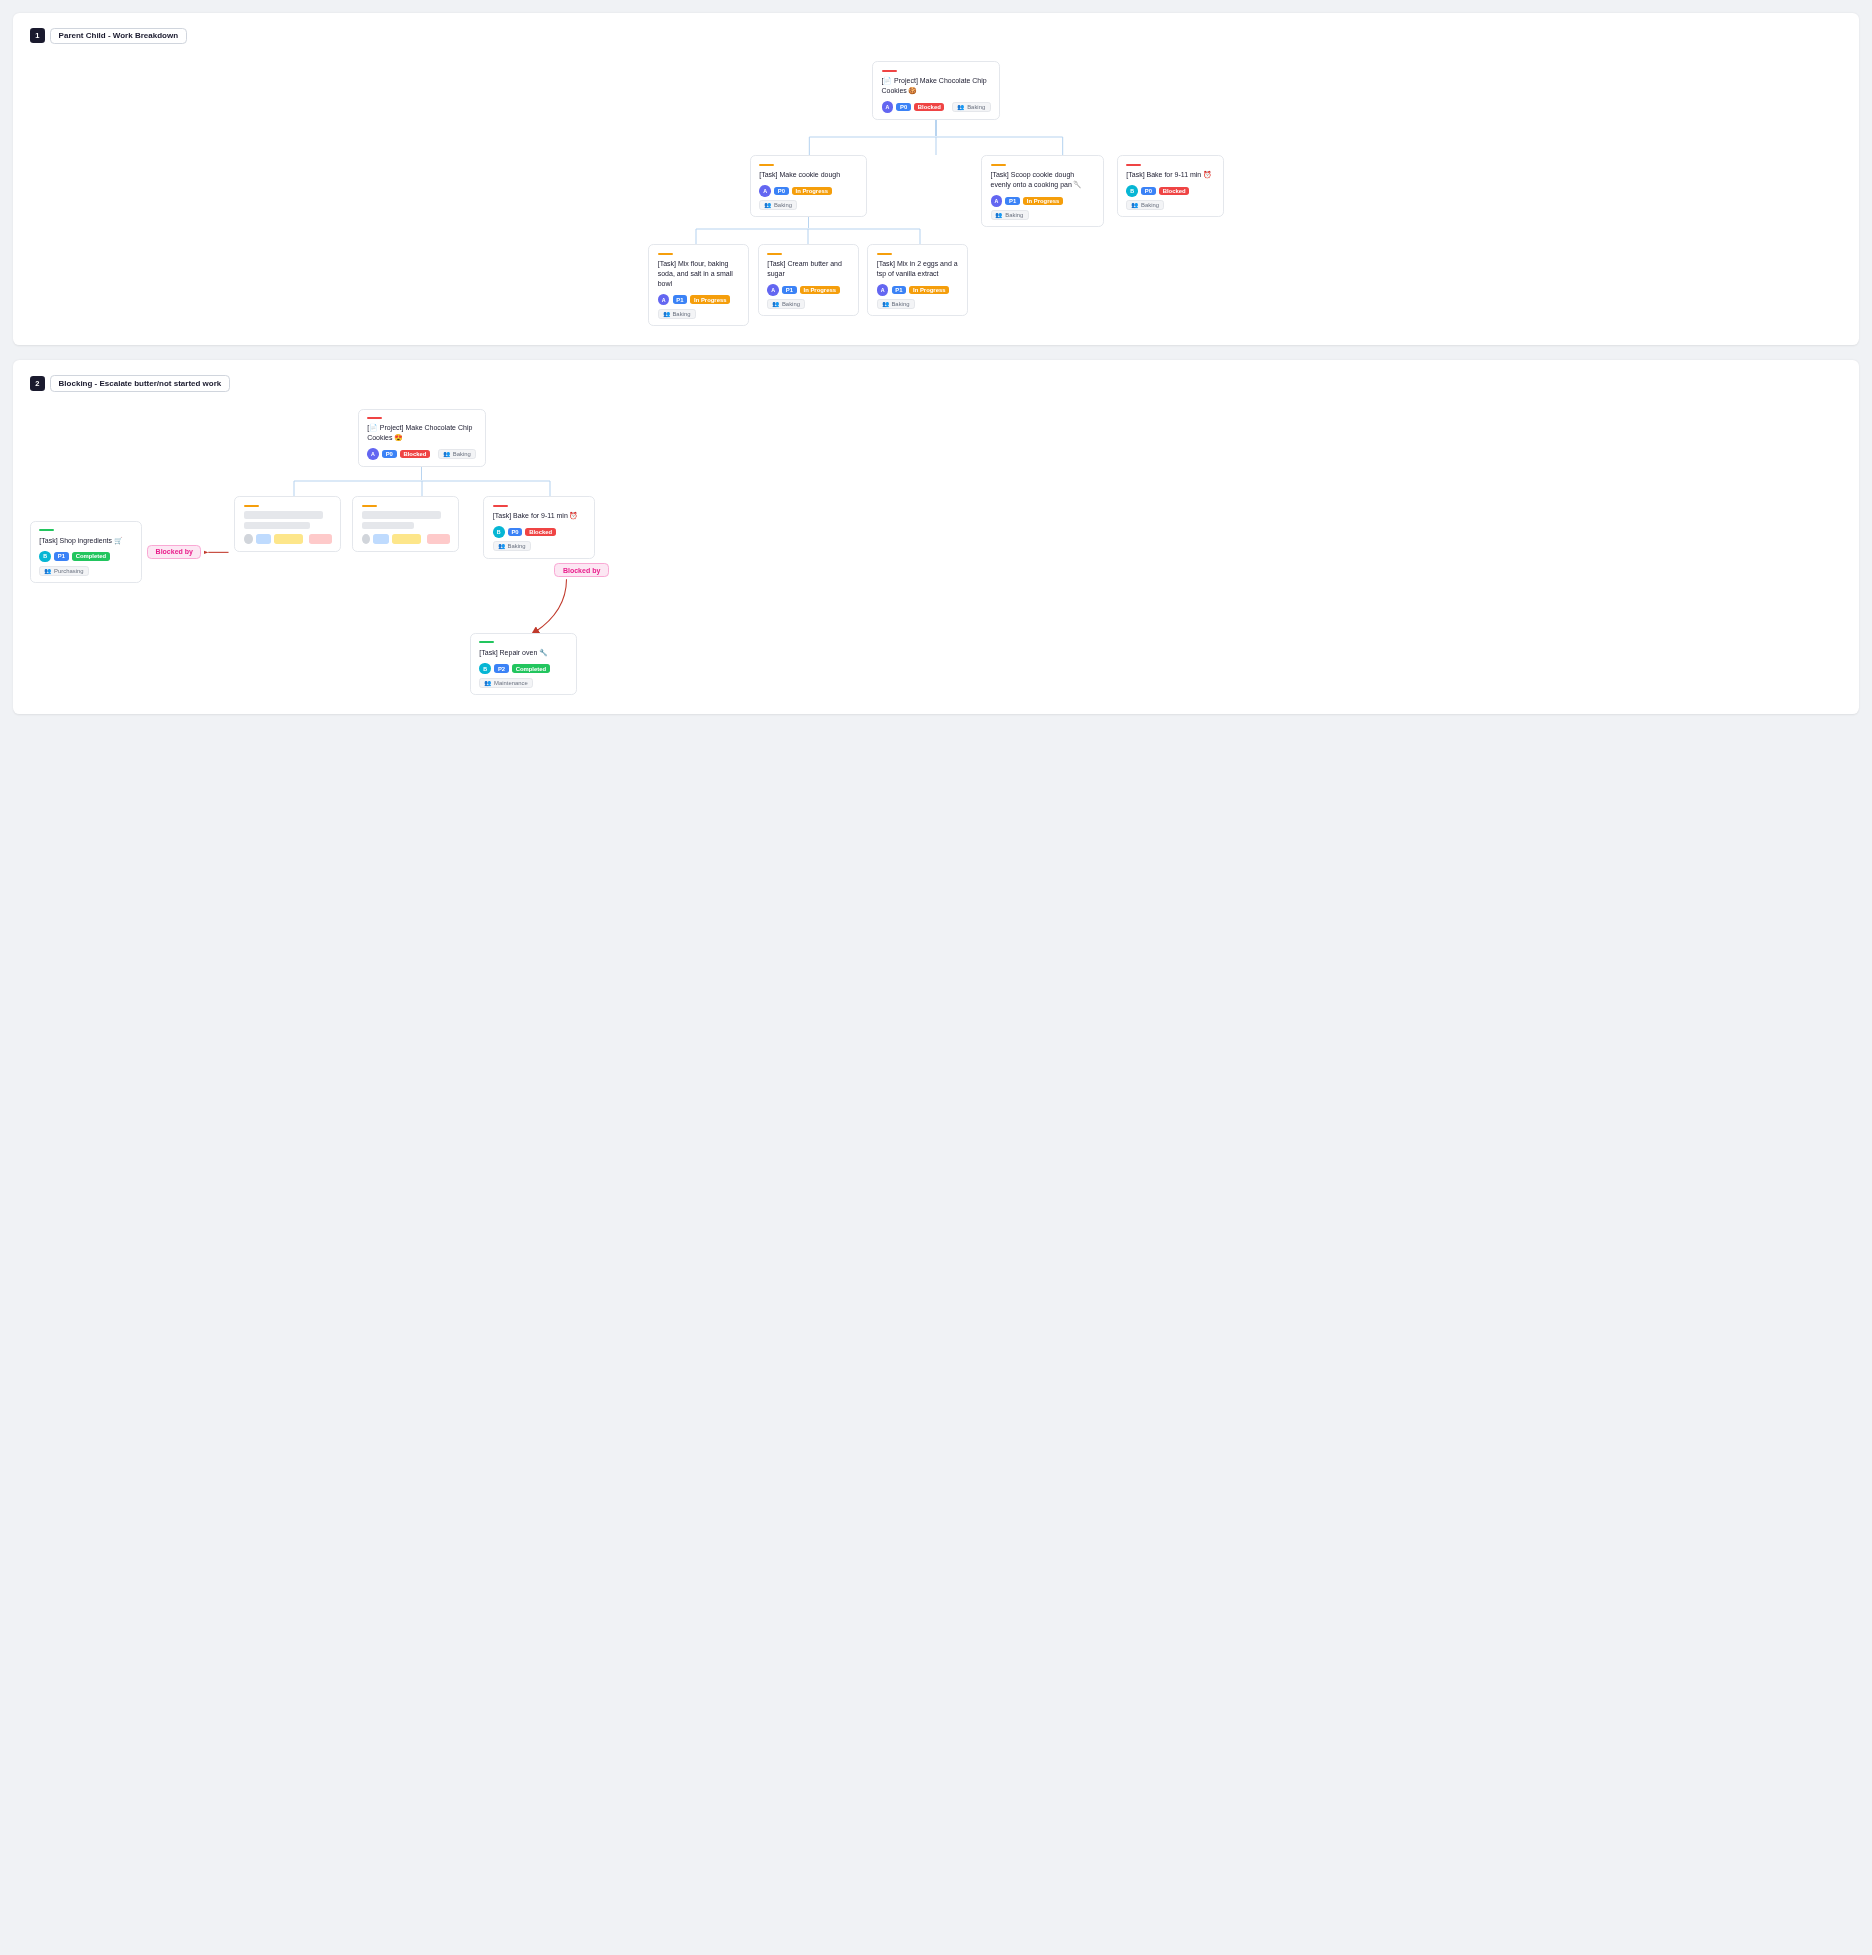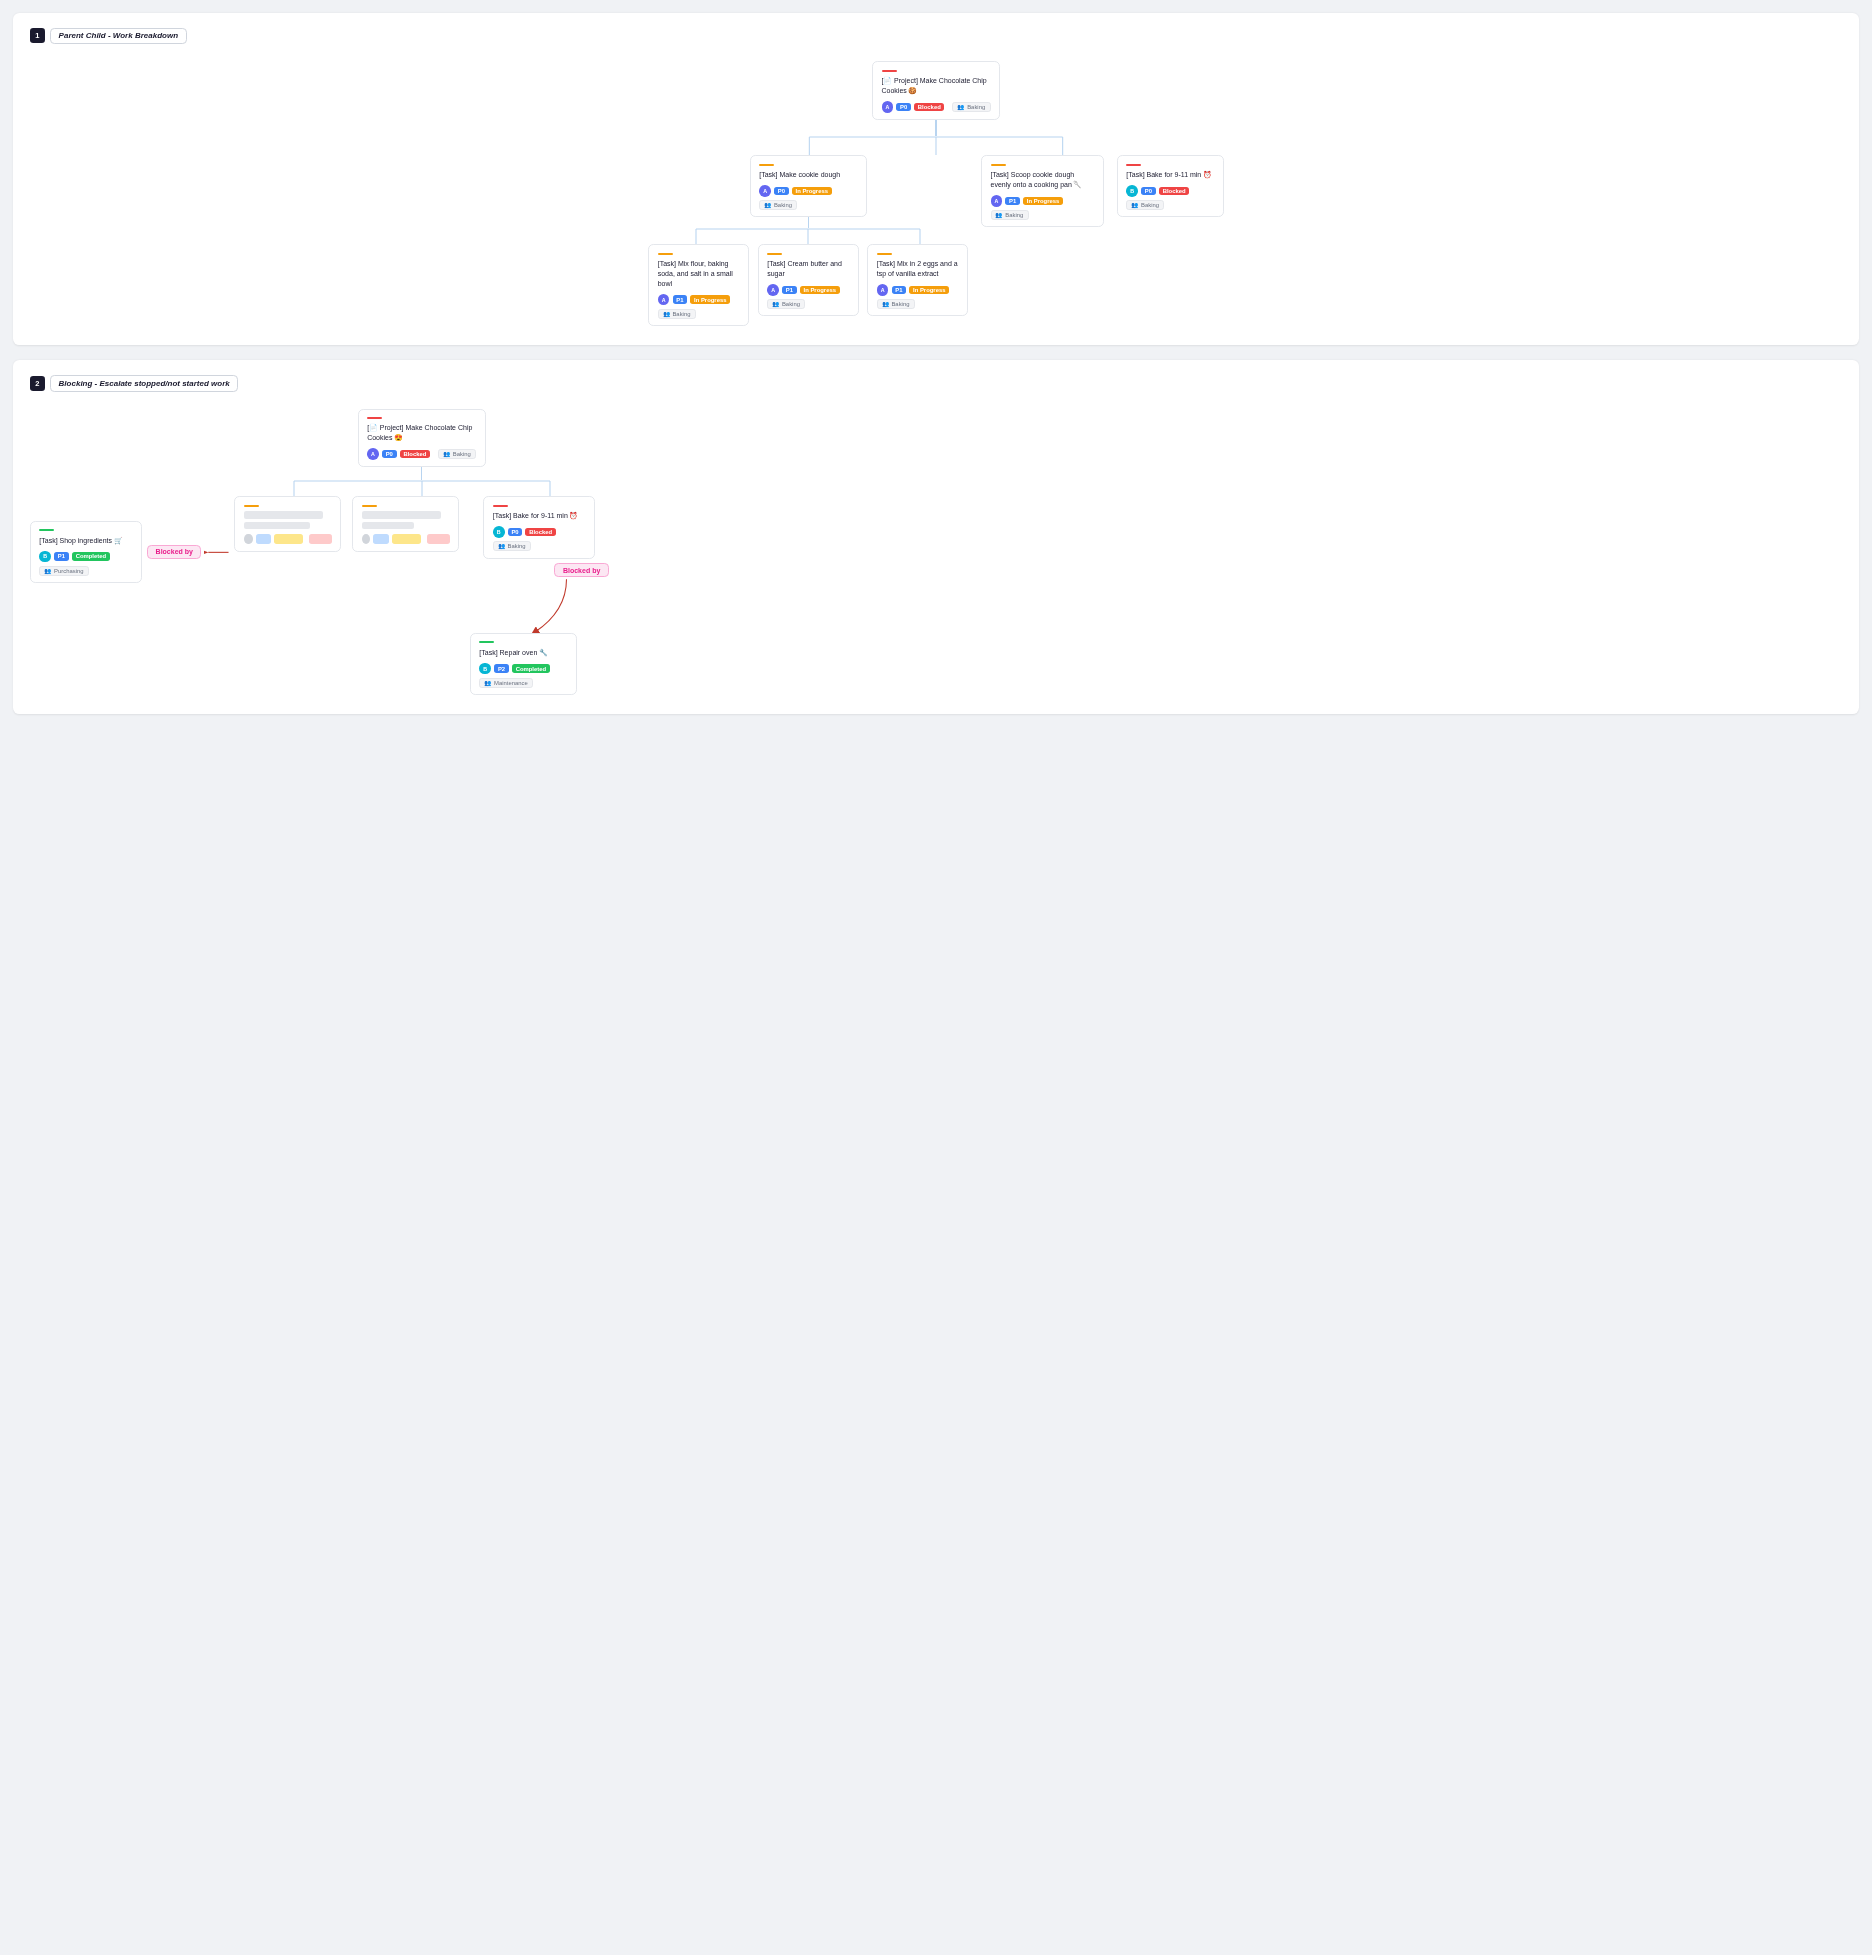--- a/index.html
+++ b/index.html
@@ -41,21 +41,20 @@
       flex-shrink: 0;
     }
 
     .section-title {
       font-size: 8px;
       font-weight: 600;
       color: #1a1a2e;
       border: 0.8px solid #d0d5dd;
       border-radius: 4.3px;
       padding: 2.7px 7.5px;
-      font-style: italic;
     }
 
     
     .card {
       background: #fff;
       border: 0.8px solid #e4e7ec;
       border-radius: 5.3px;
       padding: 7.5px 8.5px 6.4px;
       min-width: 96px;
       position: relative;
@@ -382,21 +381,21 @@
       </div>
 
     </div>
 
   </div>
 </div>
 
 <div class="section">
   <div class="section-header">
     <div class="section-num">2</div>
-    <div class="section-title">Blocking - Escalate stopped/not started work</div>
+    <div class="section-title">Blocking - Escalate butter/not started work</div>
   </div>
 
   <div style="display:flex;align-items:center;justify-content:flex-start;gap:0;margin-bottom:0;">
 
     <div class="card" style="width:112px;">
       <div class="card-accent" style="background:#22c55e;"></div>
       <div class="card-title">[Task] Shop ingredients 🛒</div>
       <div class="card-footer">
         <span class="avatar" style="background:#06b6d4;">B</span>
         <span class="badge badge-p1">P1</span>

